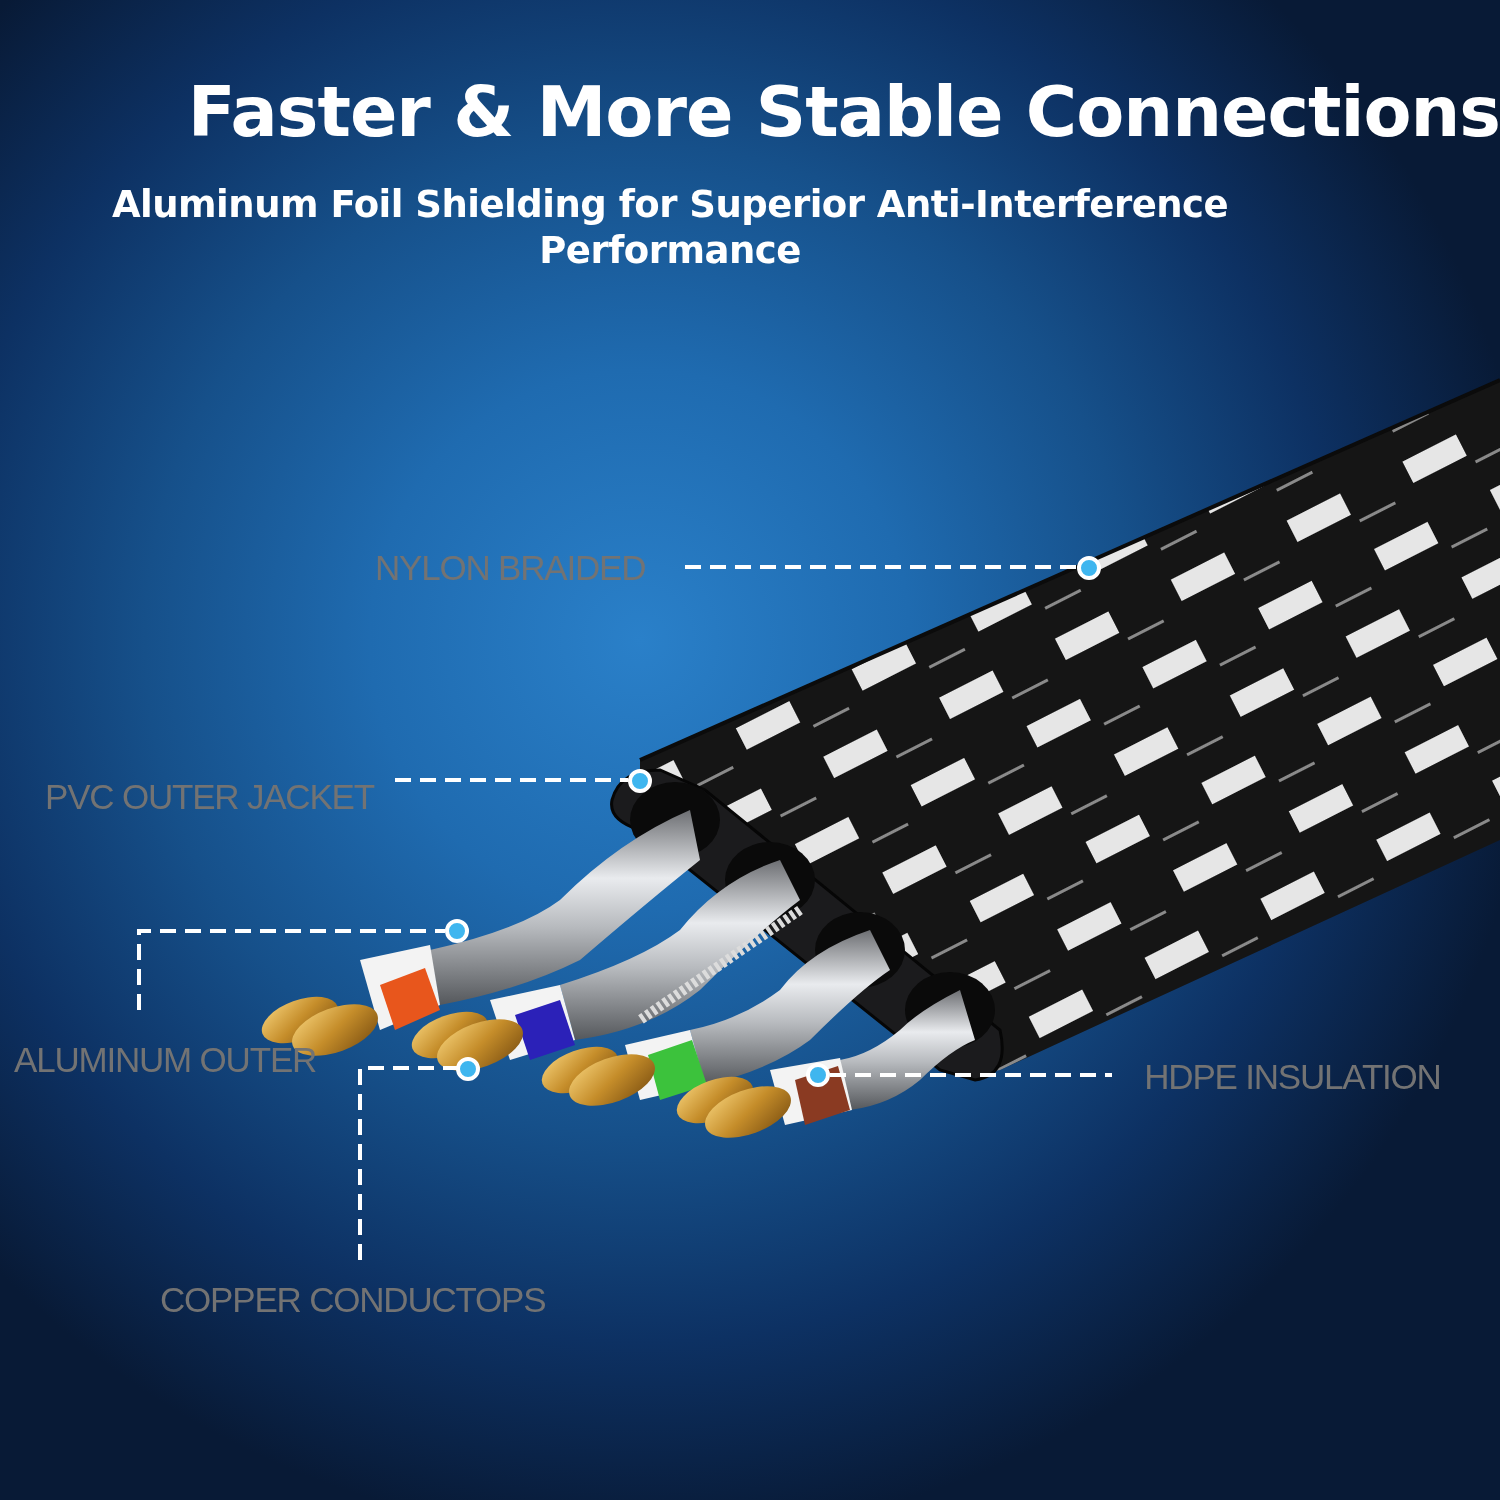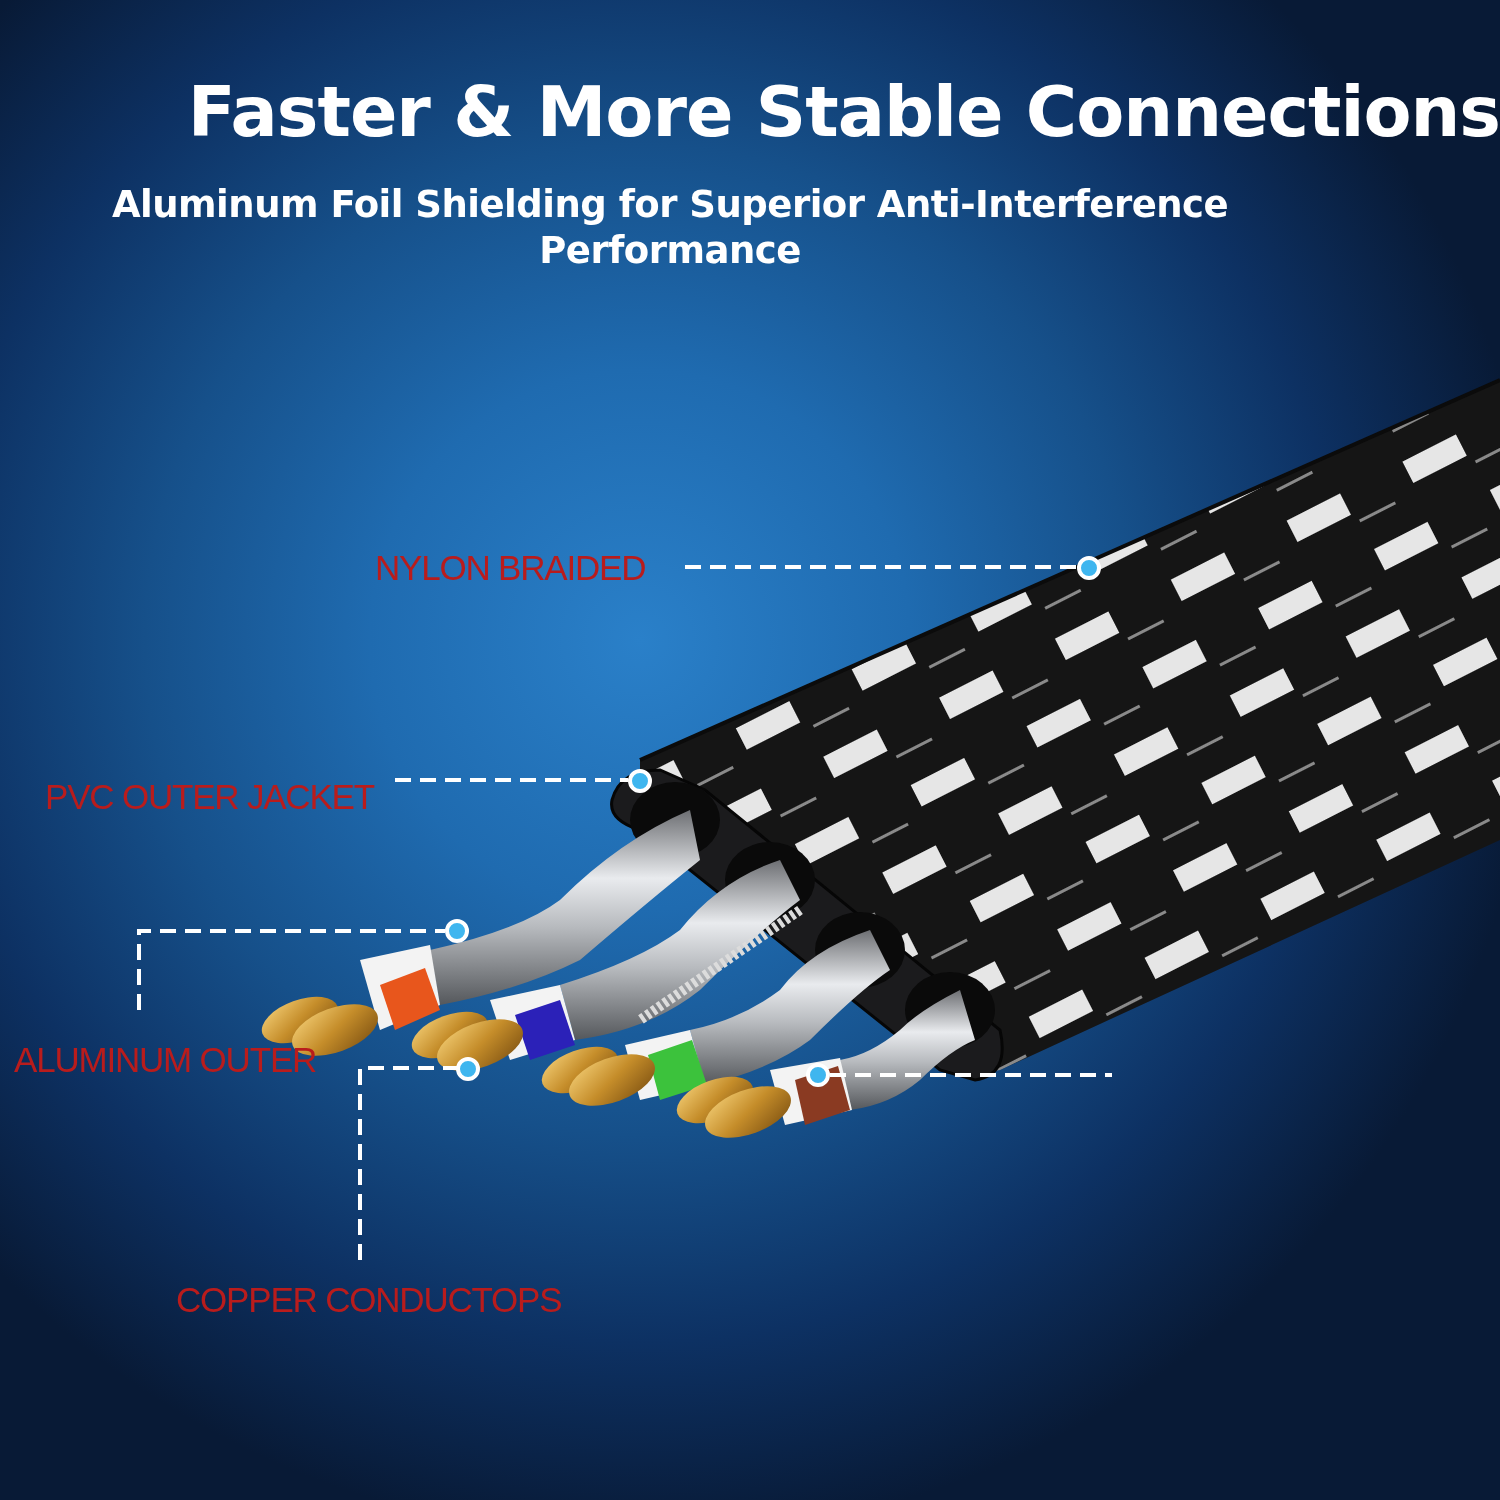--- a/index.html
+++ b/index.html
@@ -3,21 +3,21 @@
 <meta charset="utf-8">
 <style>
   html, body { margin:0; padding:0; }
   body { width:1500px; height:1500px; overflow:hidden; position:relative;
     background: radial-gradient(ellipse 900px 900px at 640px 640px, #2a80c9 0%, #1f6bb0 30%, #16508a 55%, #0d3163 78%, #081a36 100%);
     font-family: "Liberation Sans", "DejaVu Sans", sans-serif; color:#fff; }
   .title { position:absolute; left:0; width:1500px; top:70px; text-align:right;
     font-family:"DejaVu Sans", sans-serif; font-weight:bold; font-size:70px; letter-spacing:-1px; line-height:84px; }
   .subtitle { position:absolute; left:0; width:1340px; top:182px; text-align:center;
     font-family:"DejaVu Sans", sans-serif; font-weight:bold; font-size:37px; letter-spacing:-0.5px; line-height:46px; }
-  .label { position:absolute; font-size:35px; letter-spacing:-1.2px; line-height:40px; white-space:nowrap; color:#b91c1c; }
+  .label { position:absolute; font-size:35px; letter-spacing:-1.2px; line-height:40px; white-space:nowrap; color:#737373; }
   .label.center { text-align:center; }
   svg.art { position:absolute; left:0; top:0; }
 </style>
 </head>
 <body>
 
 <div class="title">Faster &amp; More Stable Connections</div>
 <div class="subtitle">Aluminum Foil Shielding for Superior Anti-Interference Performance</div>
 
 <svg class="art" width="1500" height="1500" viewBox="0 0 1500 1500">
@@ -105,15 +105,16 @@
     <circle cx="640" cy="781" r="10"></circle>
     <circle cx="457" cy="931" r="10"></circle>
     <circle cx="468" cy="1069" r="10"></circle>
     <circle cx="818" cy="1075" r="10"></circle>
   </g>
 </svg>
 
 <div class="label" style="left:375px; top:548px;">NYLON BRAIDED</div>
 <div class="label" style="left:45px; top:761px;margin-top:16px;">PVC OUTER JACKET</div>
 <div class="label" style="left:14px; top:1040px;">ALUMINUM OUTER</div>
-<div class="label" style="left:160px; top:1280px;margin-left:16px;">COPPER CONDUCTOPS</div>
+<div class="label" style="left:160px; top:1280px;">COPPER CONDUCTOPS</div>
 <div class="label center" style="left:1130px; top:1057px; width:325px;">
+  <div>HDPE INSULATION</div>
 </div>
 
 </body></html>

